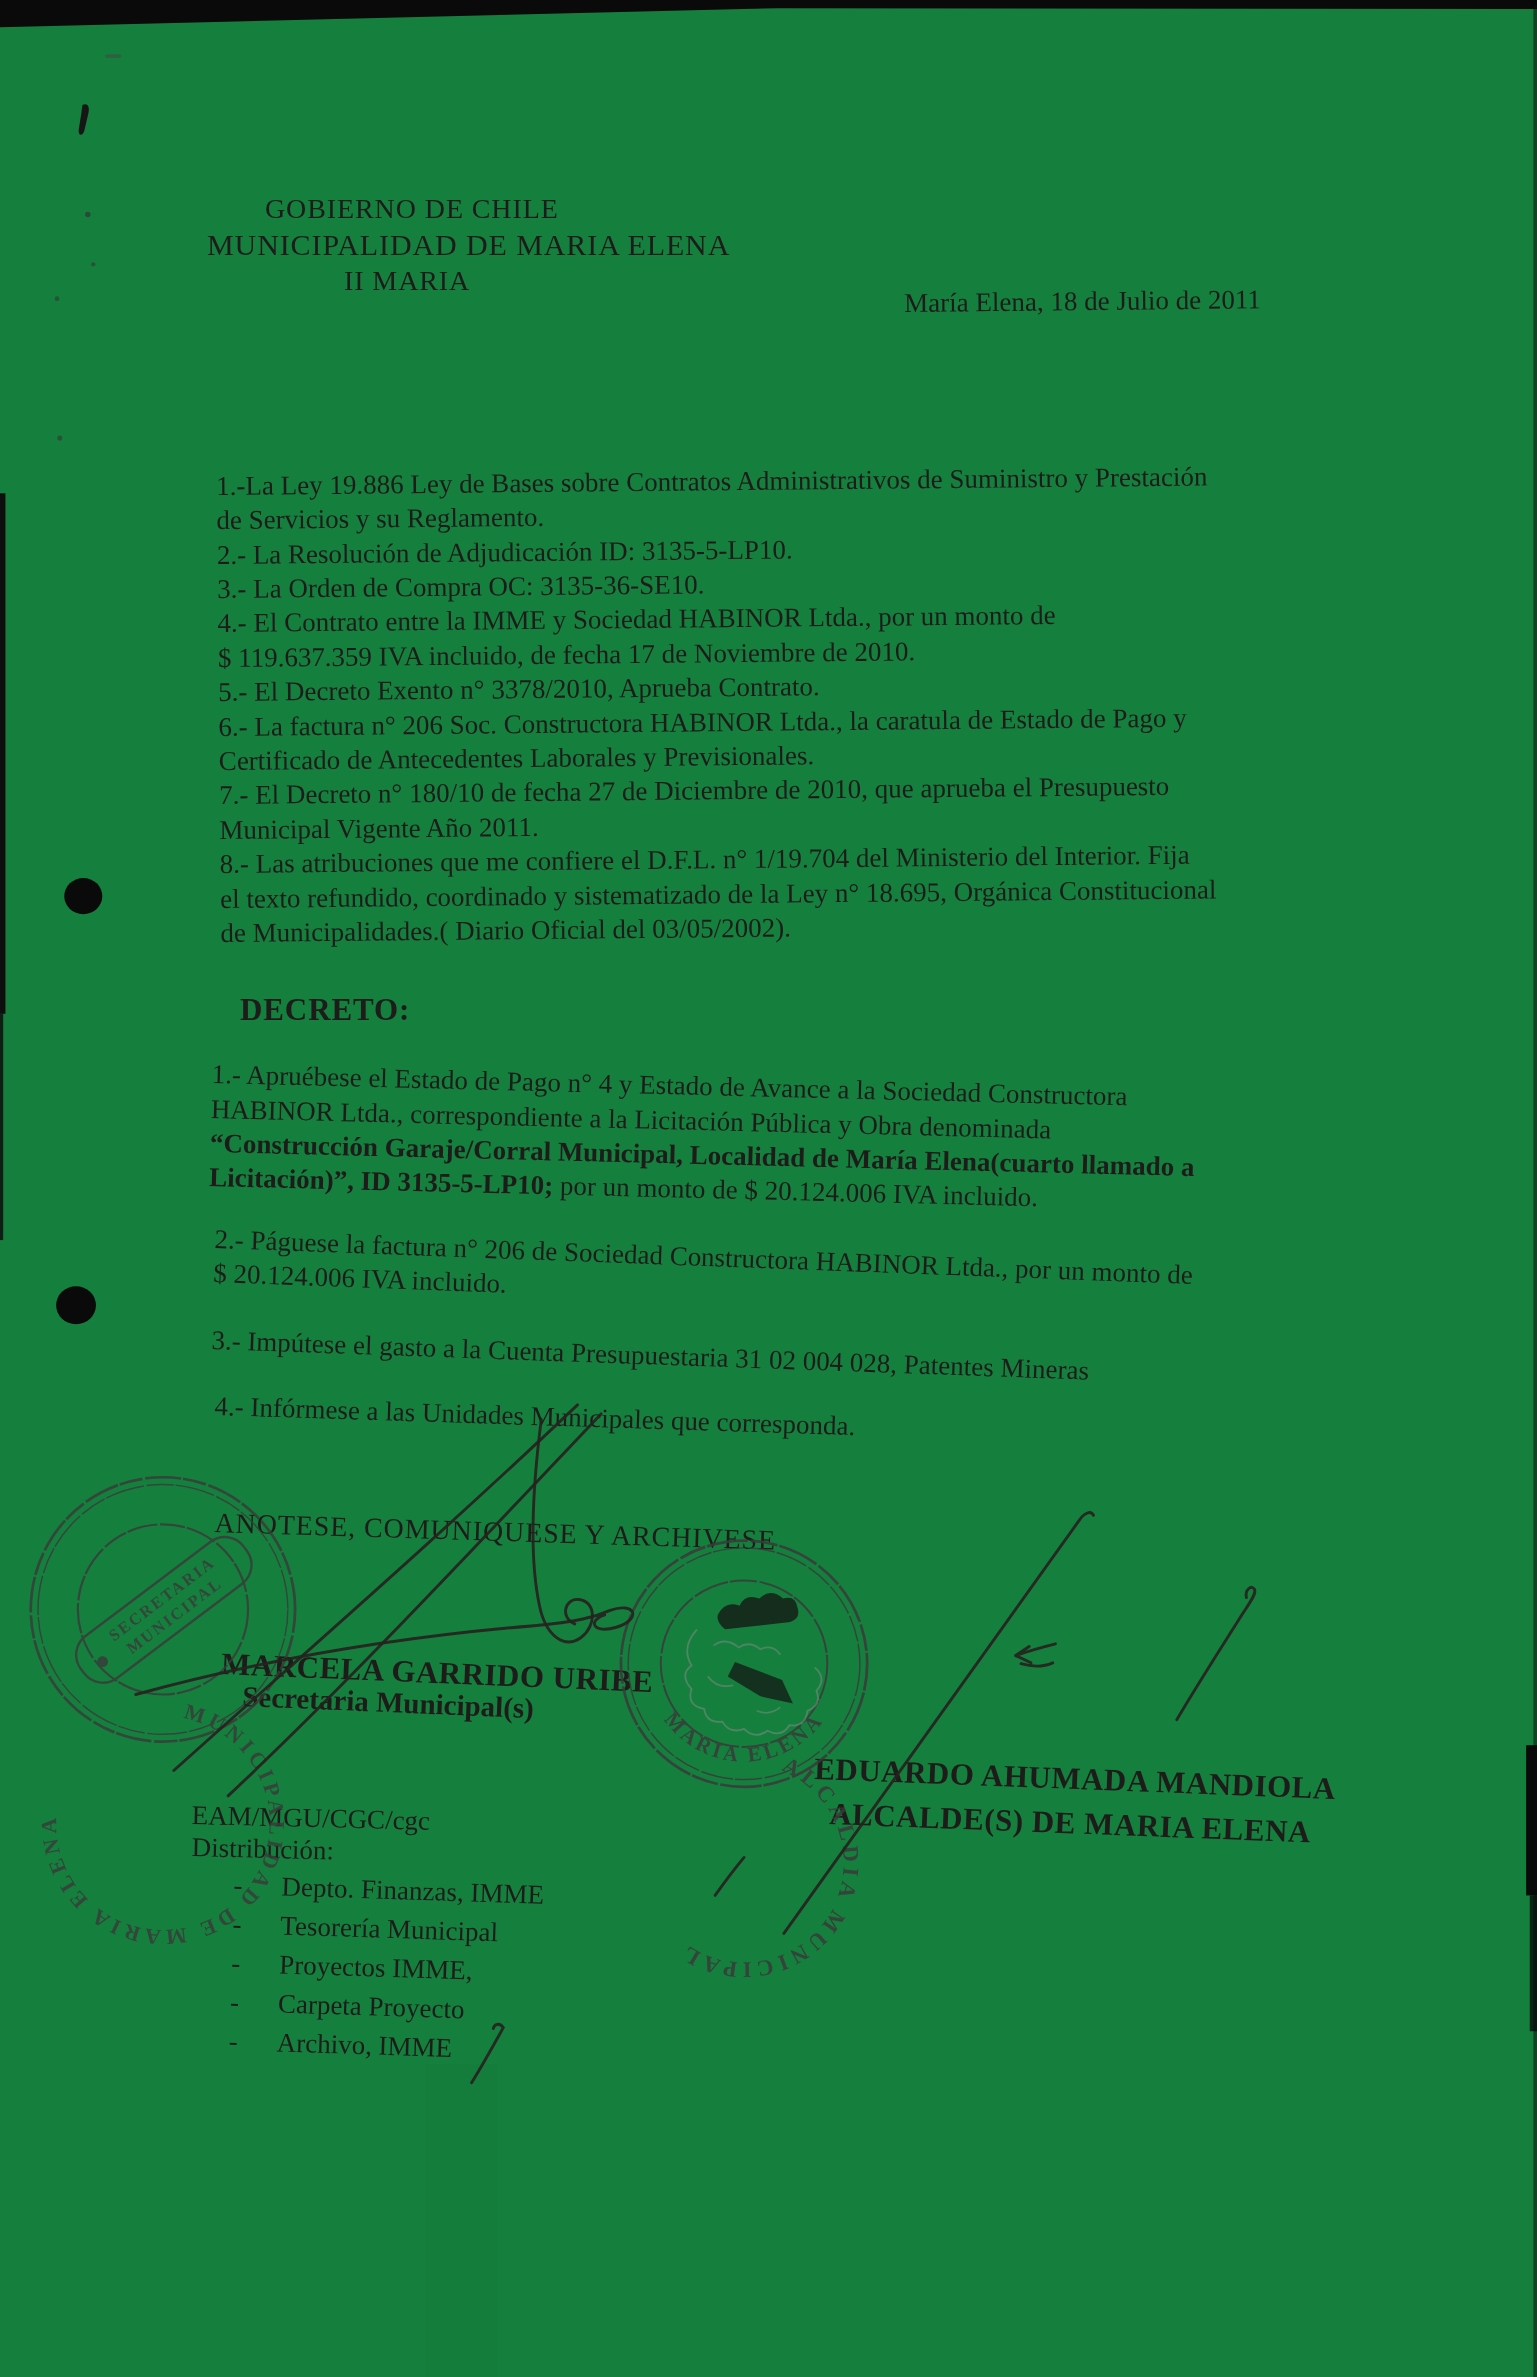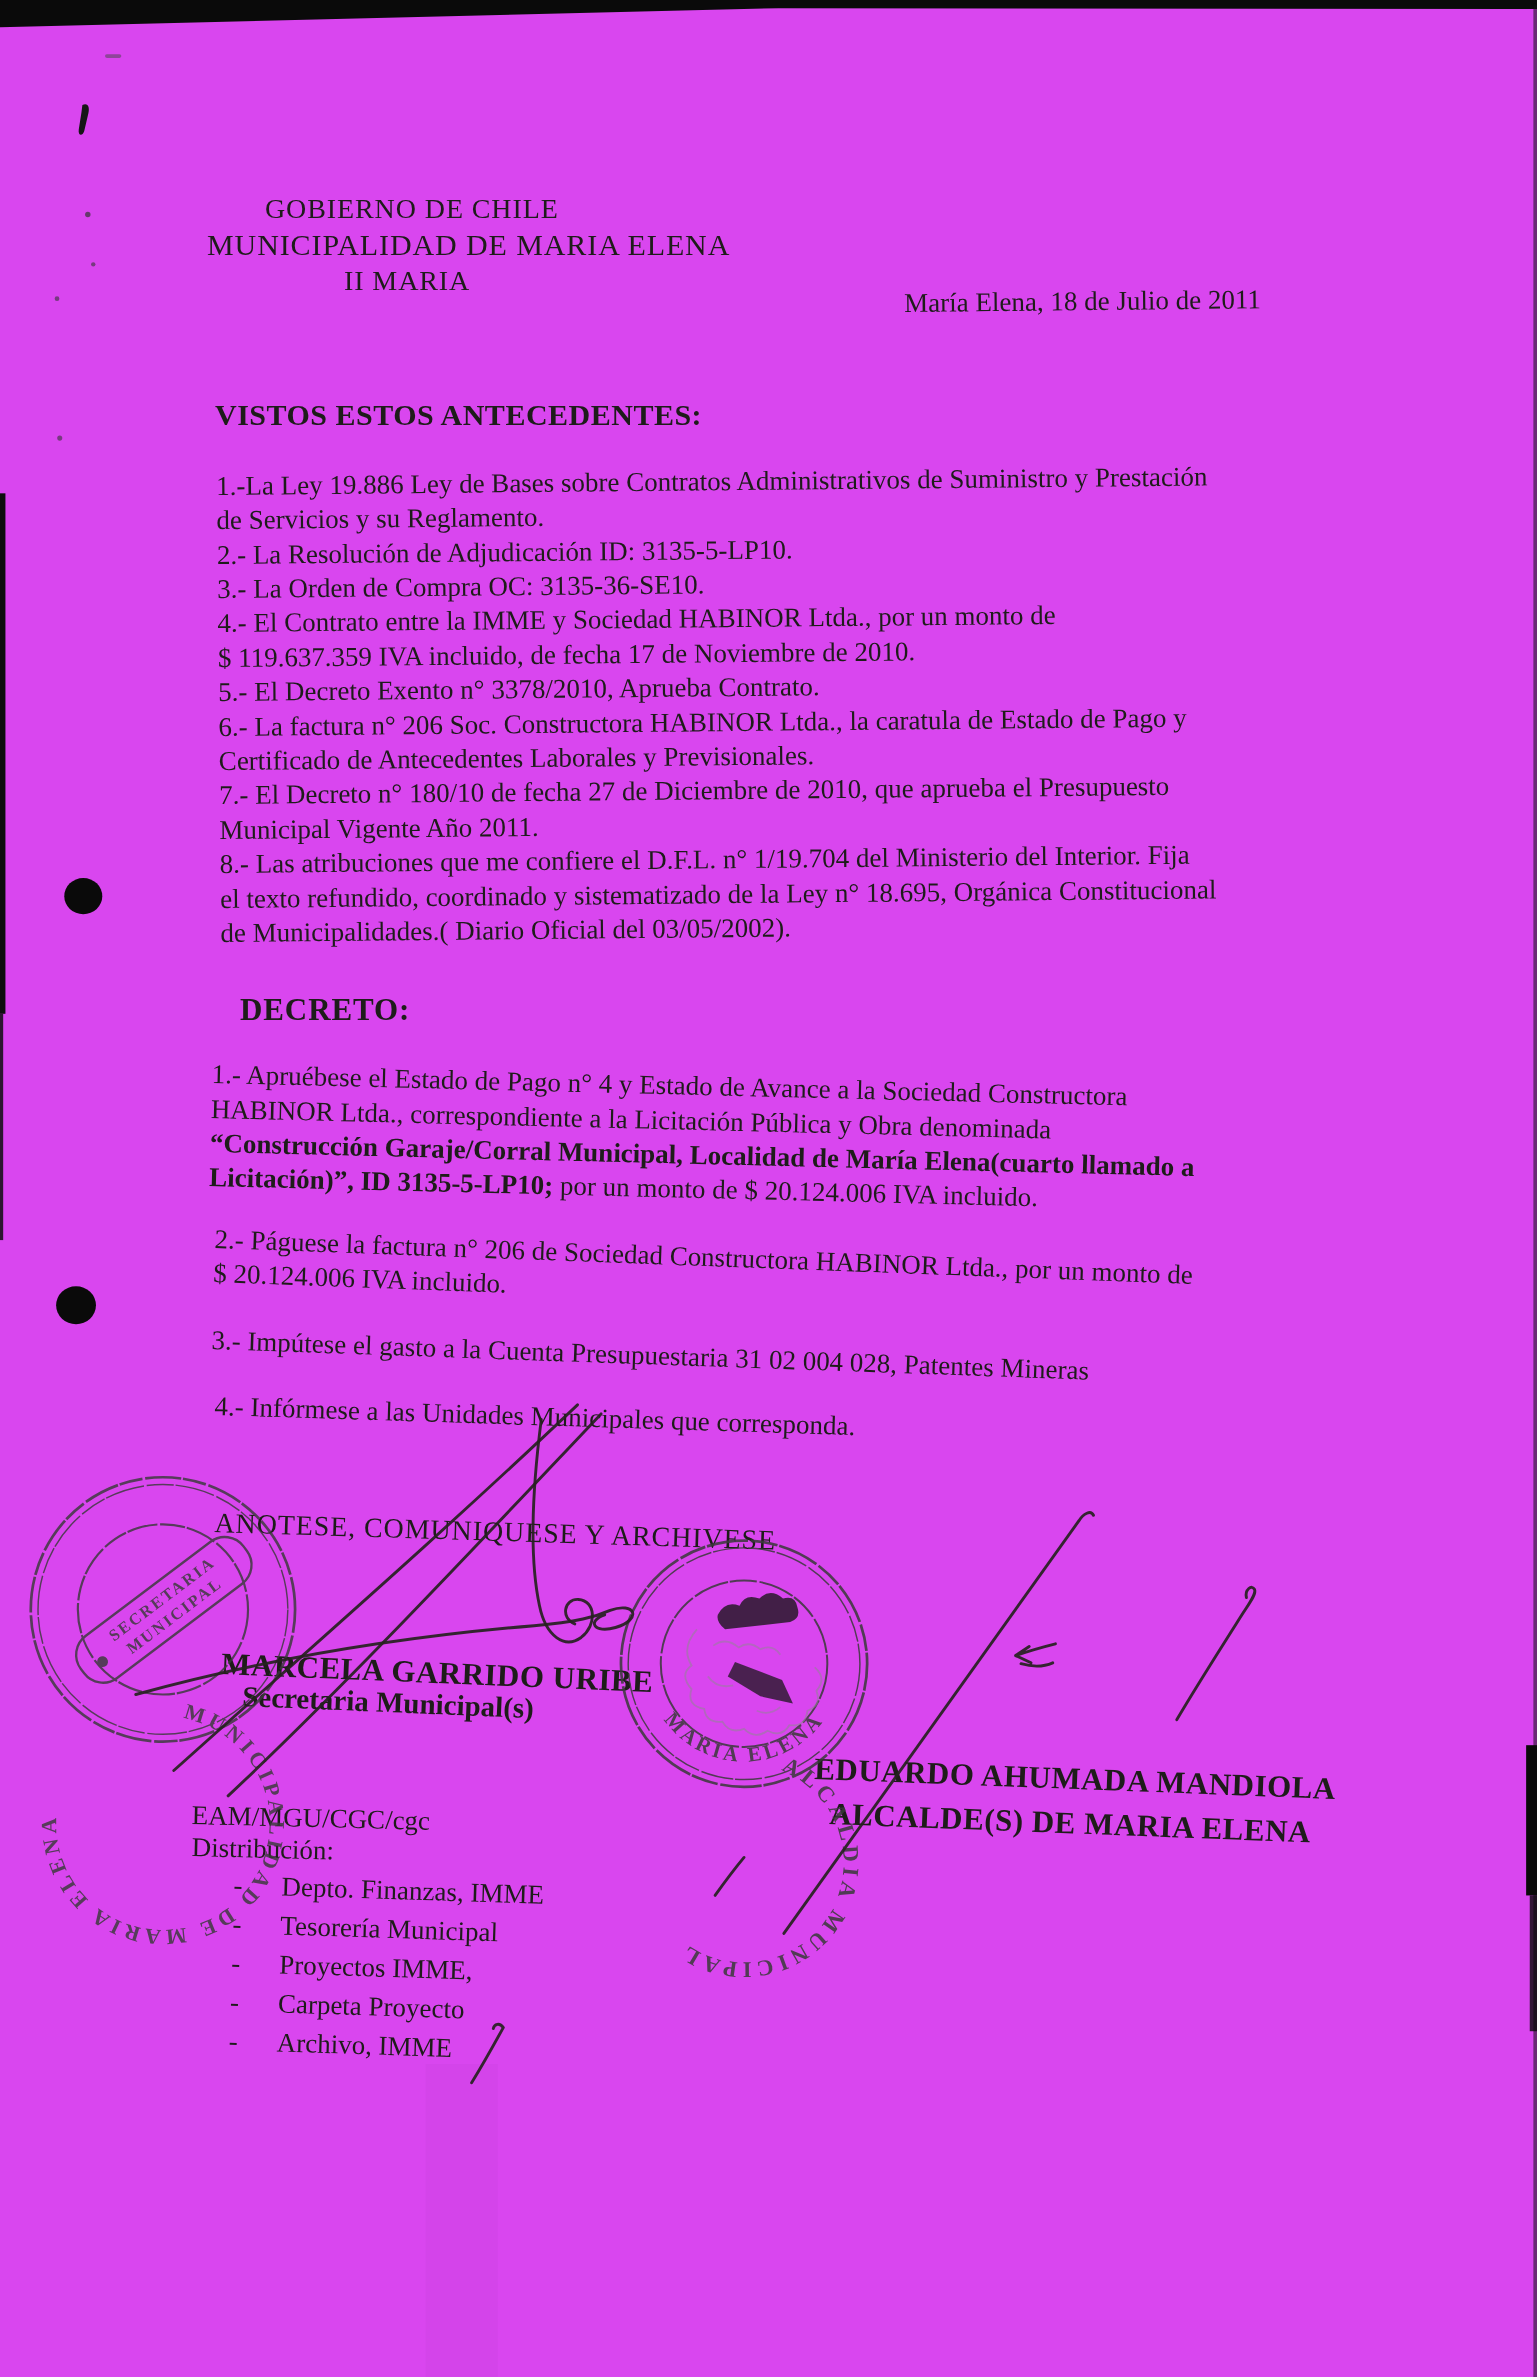--- a/index.html
+++ b/index.html
@@ -1,16 +1,16 @@
 <!DOCTYPE html>
 <html style="font-size:14.5px"><head>
 <meta charset="utf-8">
 <style>
   html,body{margin:0;padding:0;background:#ffffff;}
-  .page{position:relative;width:1537px;height:2377px;background:#d946ef;overflow:hidden;
+  .page{position:relative;width:1537px;height:2377px;background:#15803d;overflow:hidden;
         font-family:"Liberation Serif", serif;color:#1e1c1a;}
   .t{position:absolute;white-space:nowrap;line-height:1.15;transform-origin:left top;}
   .sz30{font-size:27px;}
   .sz31{font-size:28px;}
   .sz33{font-size:30px;}
   .b{font-weight:bold;}
   .hdr{letter-spacing:0.9px;}
   svg{position:absolute;left:0;top:0;pointer-events:none;}
   .ink{stroke:#26221f;stroke-width:3.2;fill:none;stroke-linecap:round;opacity:0.92;}
   .stampline{stroke:#3a3a3a;fill:none;}
@@ -21,21 +21,20 @@
 
 <div class="page">
 
   <div class="t sz31 hdr" style="left:265px;top:193px;">GOBIERNO DE CHILE</div>
   <div class="t sz33 hdr" style="left:207px;top:228px;">MUNICIPALIDAD DE MARIA ELENA</div>
   <div class="t sz31 hdr" style="left:344px;top:265px;">II MARIA</div>
 
   <div class="t sz30" style="left:904px;top:288px;transform:rotate(-0.6deg);">María Elena, 18 de Julio de 2011</div>
 
 
-  <div class="t b" style="left:215px;top:398px;font-size:30px;letter-spacing:0.5px;">VISTOS ESTOS ANTECEDENTES:</div>
 
   <div style="position:absolute;left:0;top:0;transform:rotate(-0.55deg);transform-origin:217px 471px;">
     <div class="t sz30" style="left:216px;top:471px;">1.-La Ley 19.886 Ley de Bases sobre Contratos Administrativos de Suministro y Prestación</div>
     <div class="t sz30" style="left:216px;top:505px;">de Servicios y su Reglamento.</div>
     <div class="t sz30" style="left:216px;top:540px;">2.- La Resolución de Adjudicación ID: 3135-5-LP10.</div>
     <div class="t sz30" style="left:216px;top:574px;">3.- La Orden de Compra OC: 3135-36-SE10.</div>
     <div class="t sz30" style="left:216px;top:608px;">4.- El Contrato entre la IMME y Sociedad HABINOR Ltda., por un monto de</div>
     <div class="t sz30" style="left:216px;top:643px;">$ 119.637.359 IVA incluido, de fecha 17 de Noviembre de 2010.</div>
     <div class="t sz30" style="left:216px;top:677px;">5.- El Decreto Exento n° 3378/2010, Aprueba Contrato.</div>
     <div class="t sz30" style="left:216px;top:712px;">6.- La factura n° 206 Soc. Constructora HABINOR Ltda., la caratula de Estado de Pago y</div>

